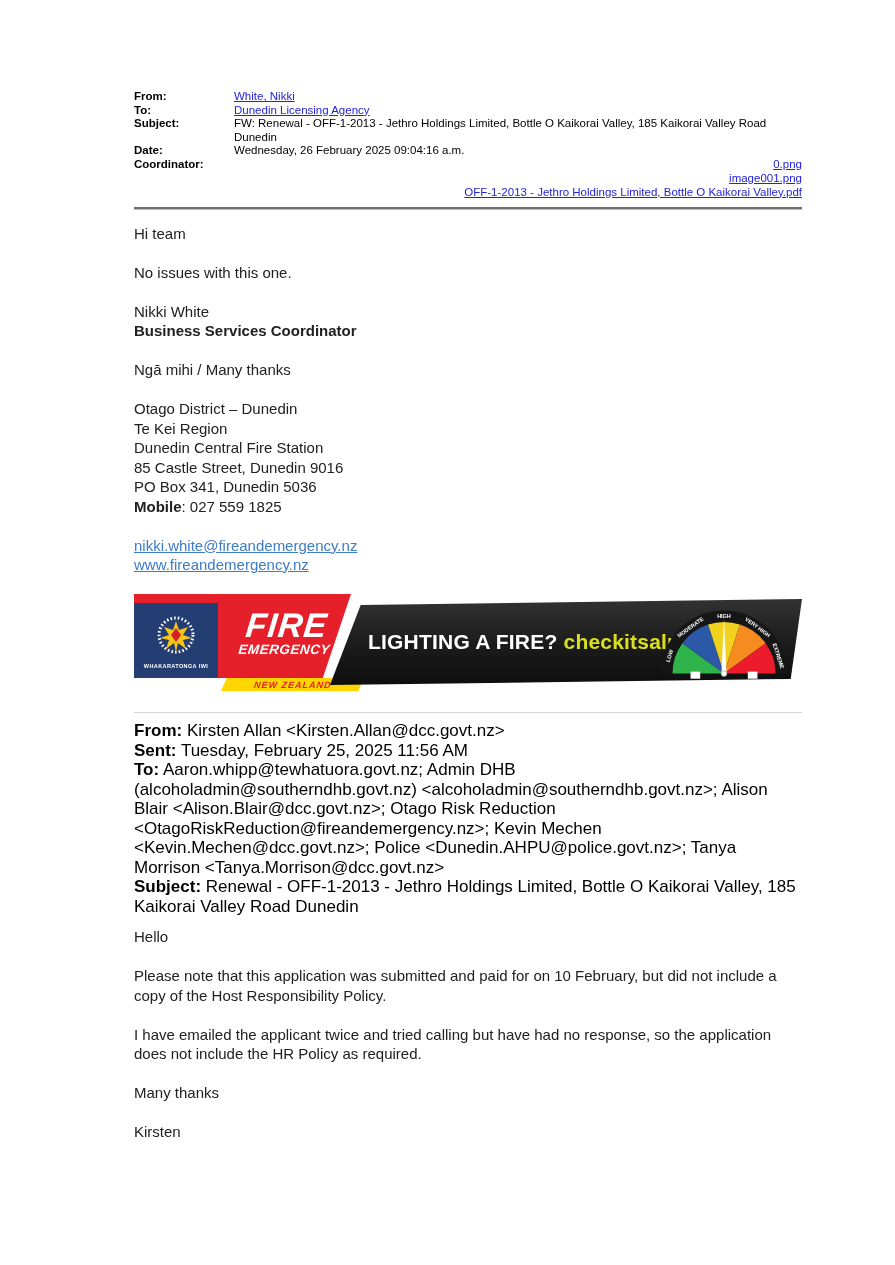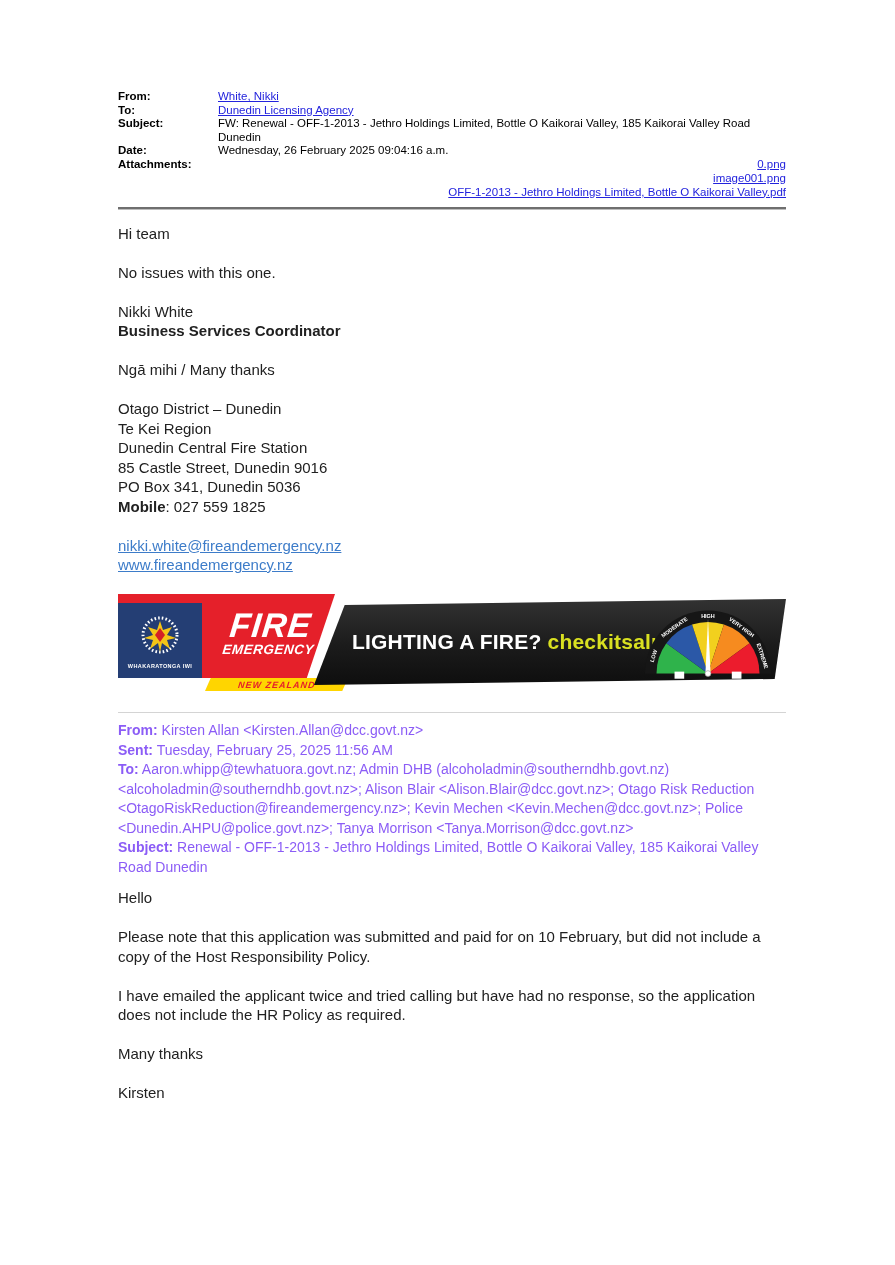--- a/index.html
+++ b/index.html
@@ -7,21 +7,21 @@
   body {
     width: 895px; height: 1265px;
     background: #ffffff;
     font-family: "Liberation Sans", sans-serif;
     color: #212121;
     position: relative;
     overflow: hidden;
   }
   .page {
     position: absolute;
-    left: 118px; top: 90px;
+    left: 134px; top: 90px;
     width: 668px;
   }
 
   
   .msg-header {
     font-size: 11.5px;
     line-height: 13.5px;
     color: #000;
   }
   .hdr-row { display: flex; }
@@ -132,23 +132,23 @@
 
   
   .thin-rule {
     margin-top: 22px;
     border: none;
     border-top: 1px solid #d4d4d4;
     height: 0;
   }
   .quoted-header {
     margin-top: 7px;
-    font-size: 14px;
+    font-size: 17px;
     line-height: 19.5px;
-    color: #8b5cf6;
+    color: #000000;
   }
   .quoted-header .q-line { margin: 0; }
 </style>
 </head>
 <body>
 
 <div class="page">
 
   <div class="msg-header">
     <div class="hdr-row">
@@ -161,21 +161,21 @@
     </div>
     <div class="hdr-row">
       <span class="hdr-label">Subject:</span>
       <span class="hdr-value">FW: Renewal - OFF-1-2013 - Jethro Holdings Limited, Bottle O Kaikorai Valley, 185 Kaikorai Valley Road Dunedin</span>
     </div>
     <div class="hdr-row">
       <span class="hdr-label">Date:</span>
       <span class="hdr-value">Wednesday, 26 February 2025 09:04:16 a.m.</span>
     </div>
     <div class="hdr-row">
-      <span class="hdr-label">Attachments:</span>
+      <span class="hdr-label">Coordinator:</span>
       <span class="hdr-value attach-list">
         <a class="hdr-link">0.png</a>
         <a class="hdr-link">image001.png</a>
         <a class="hdr-link">OFF-1-2013 - Jethro Holdings Limited, Bottle O Kaikorai Valley.pdf</a>
       </span>
     </div>
   </div>
 
   <div class="thick-rule"></div>
 

